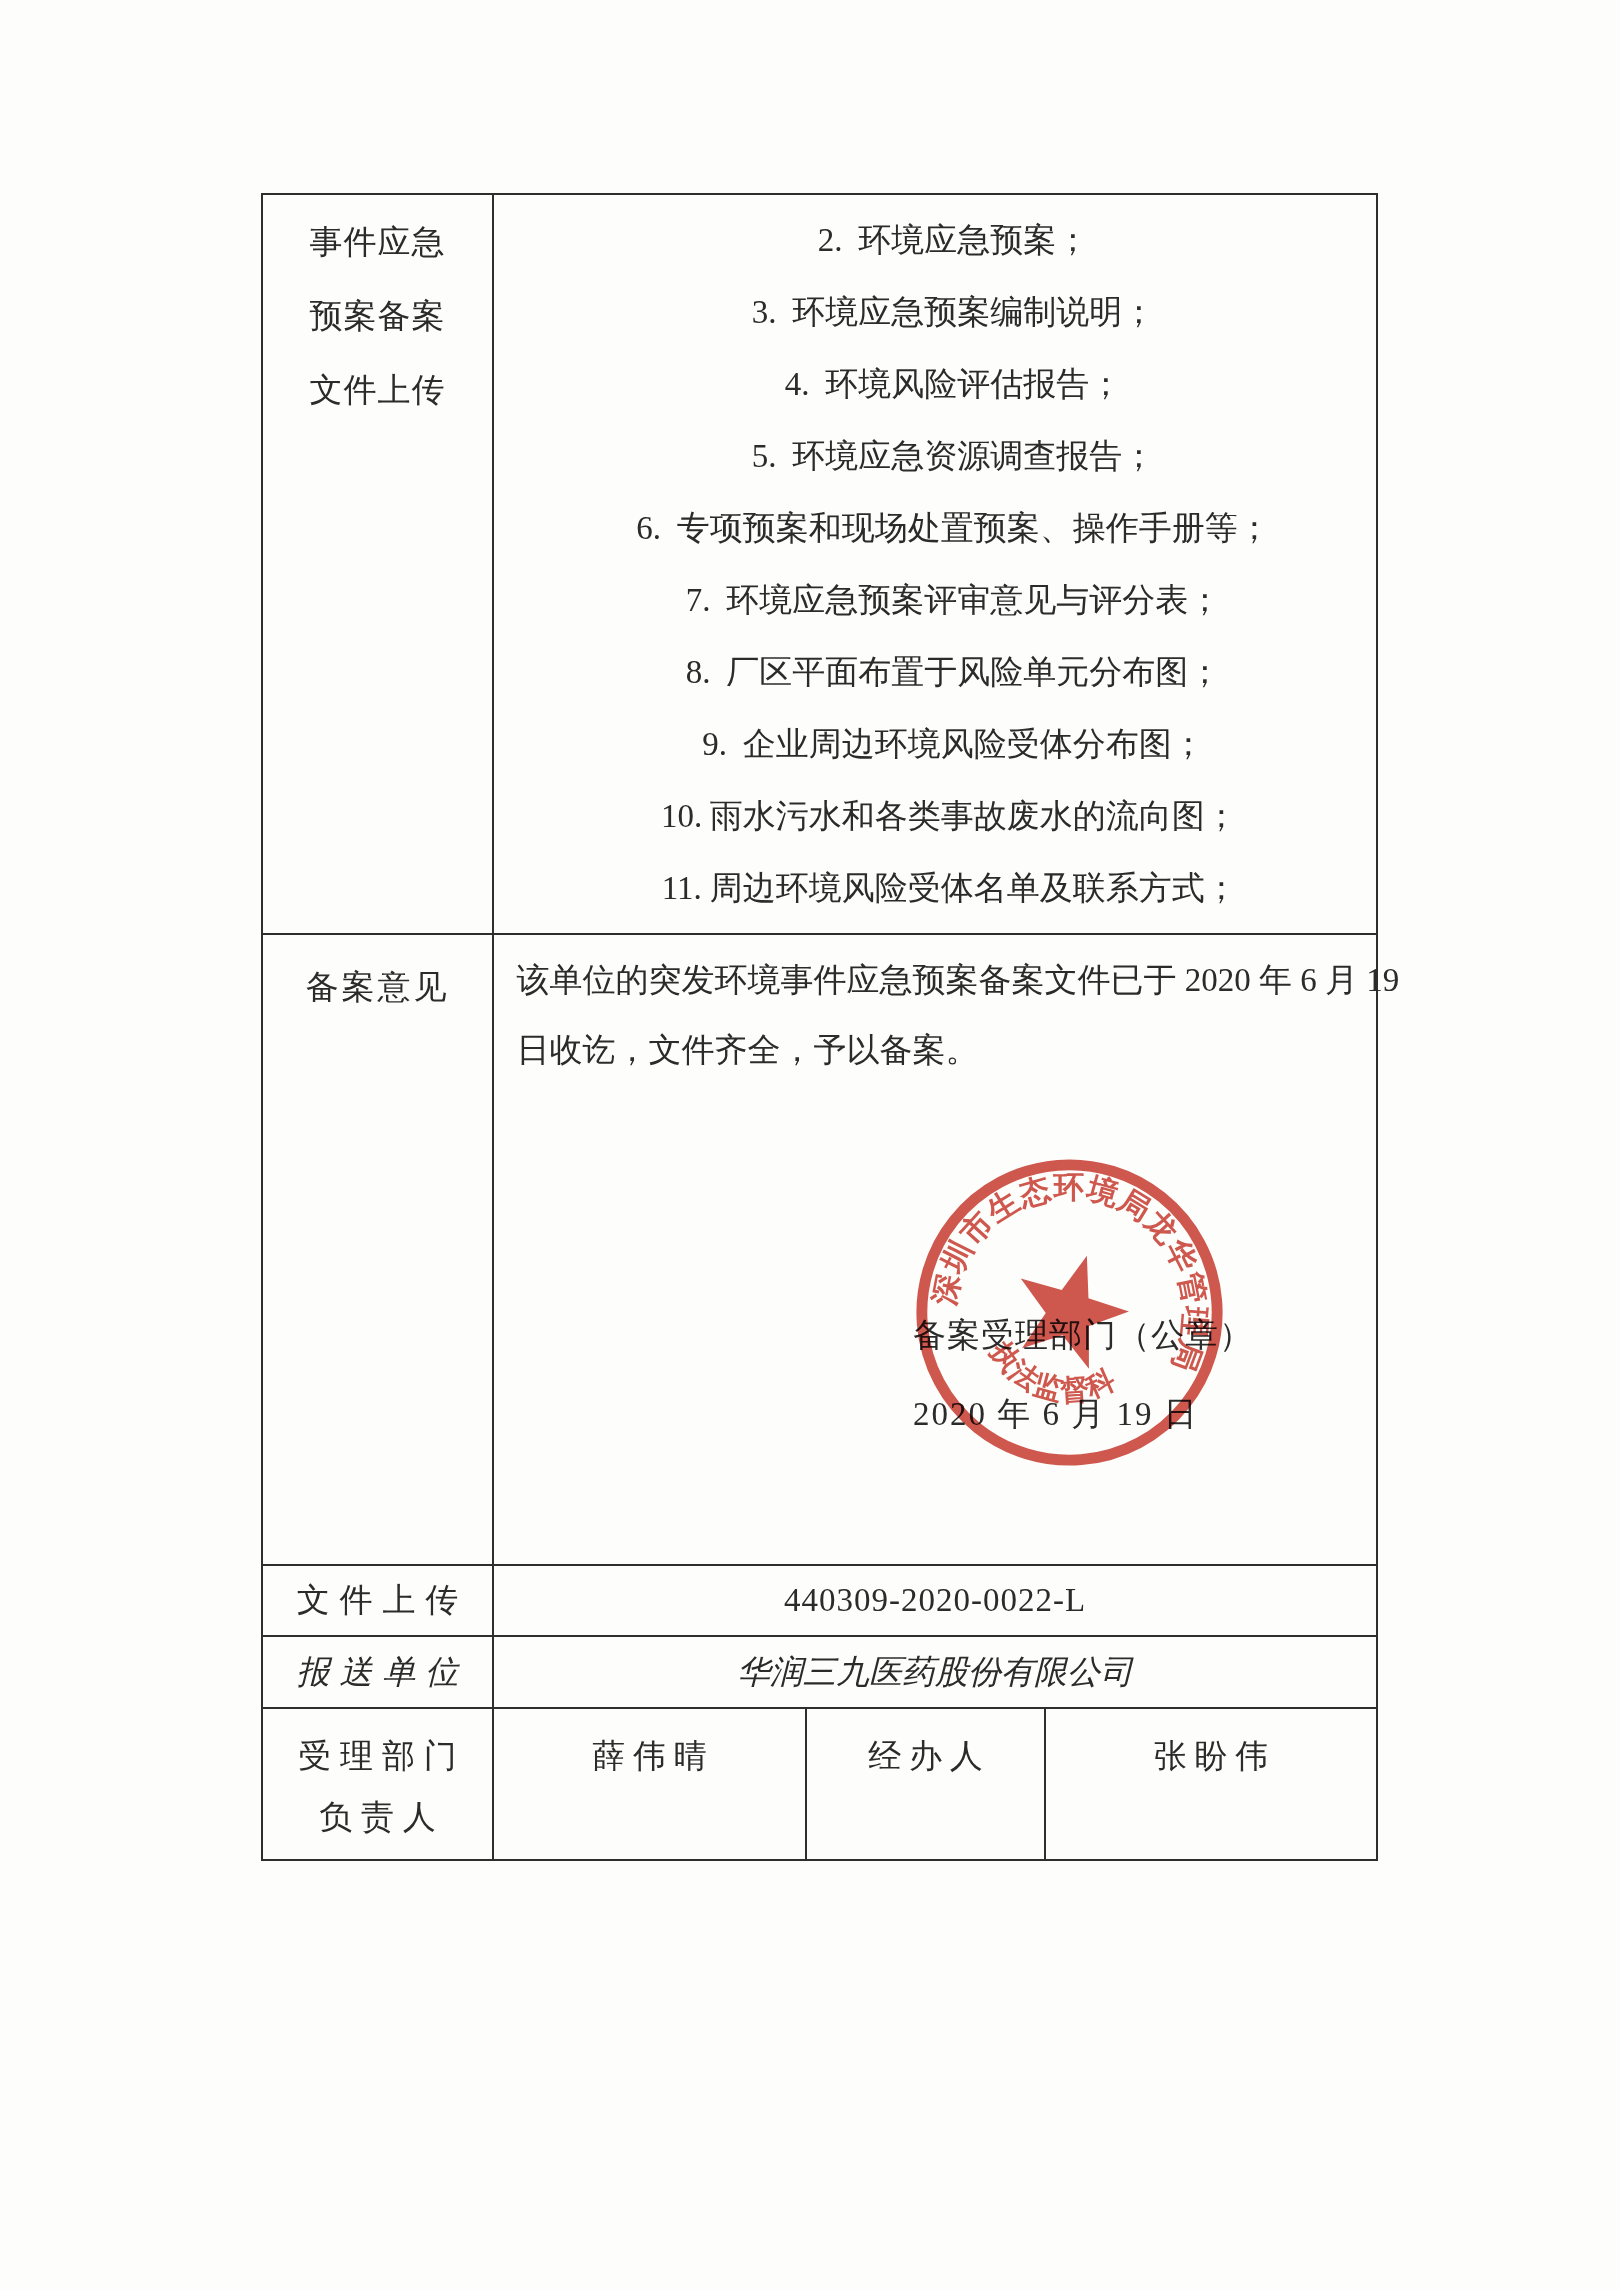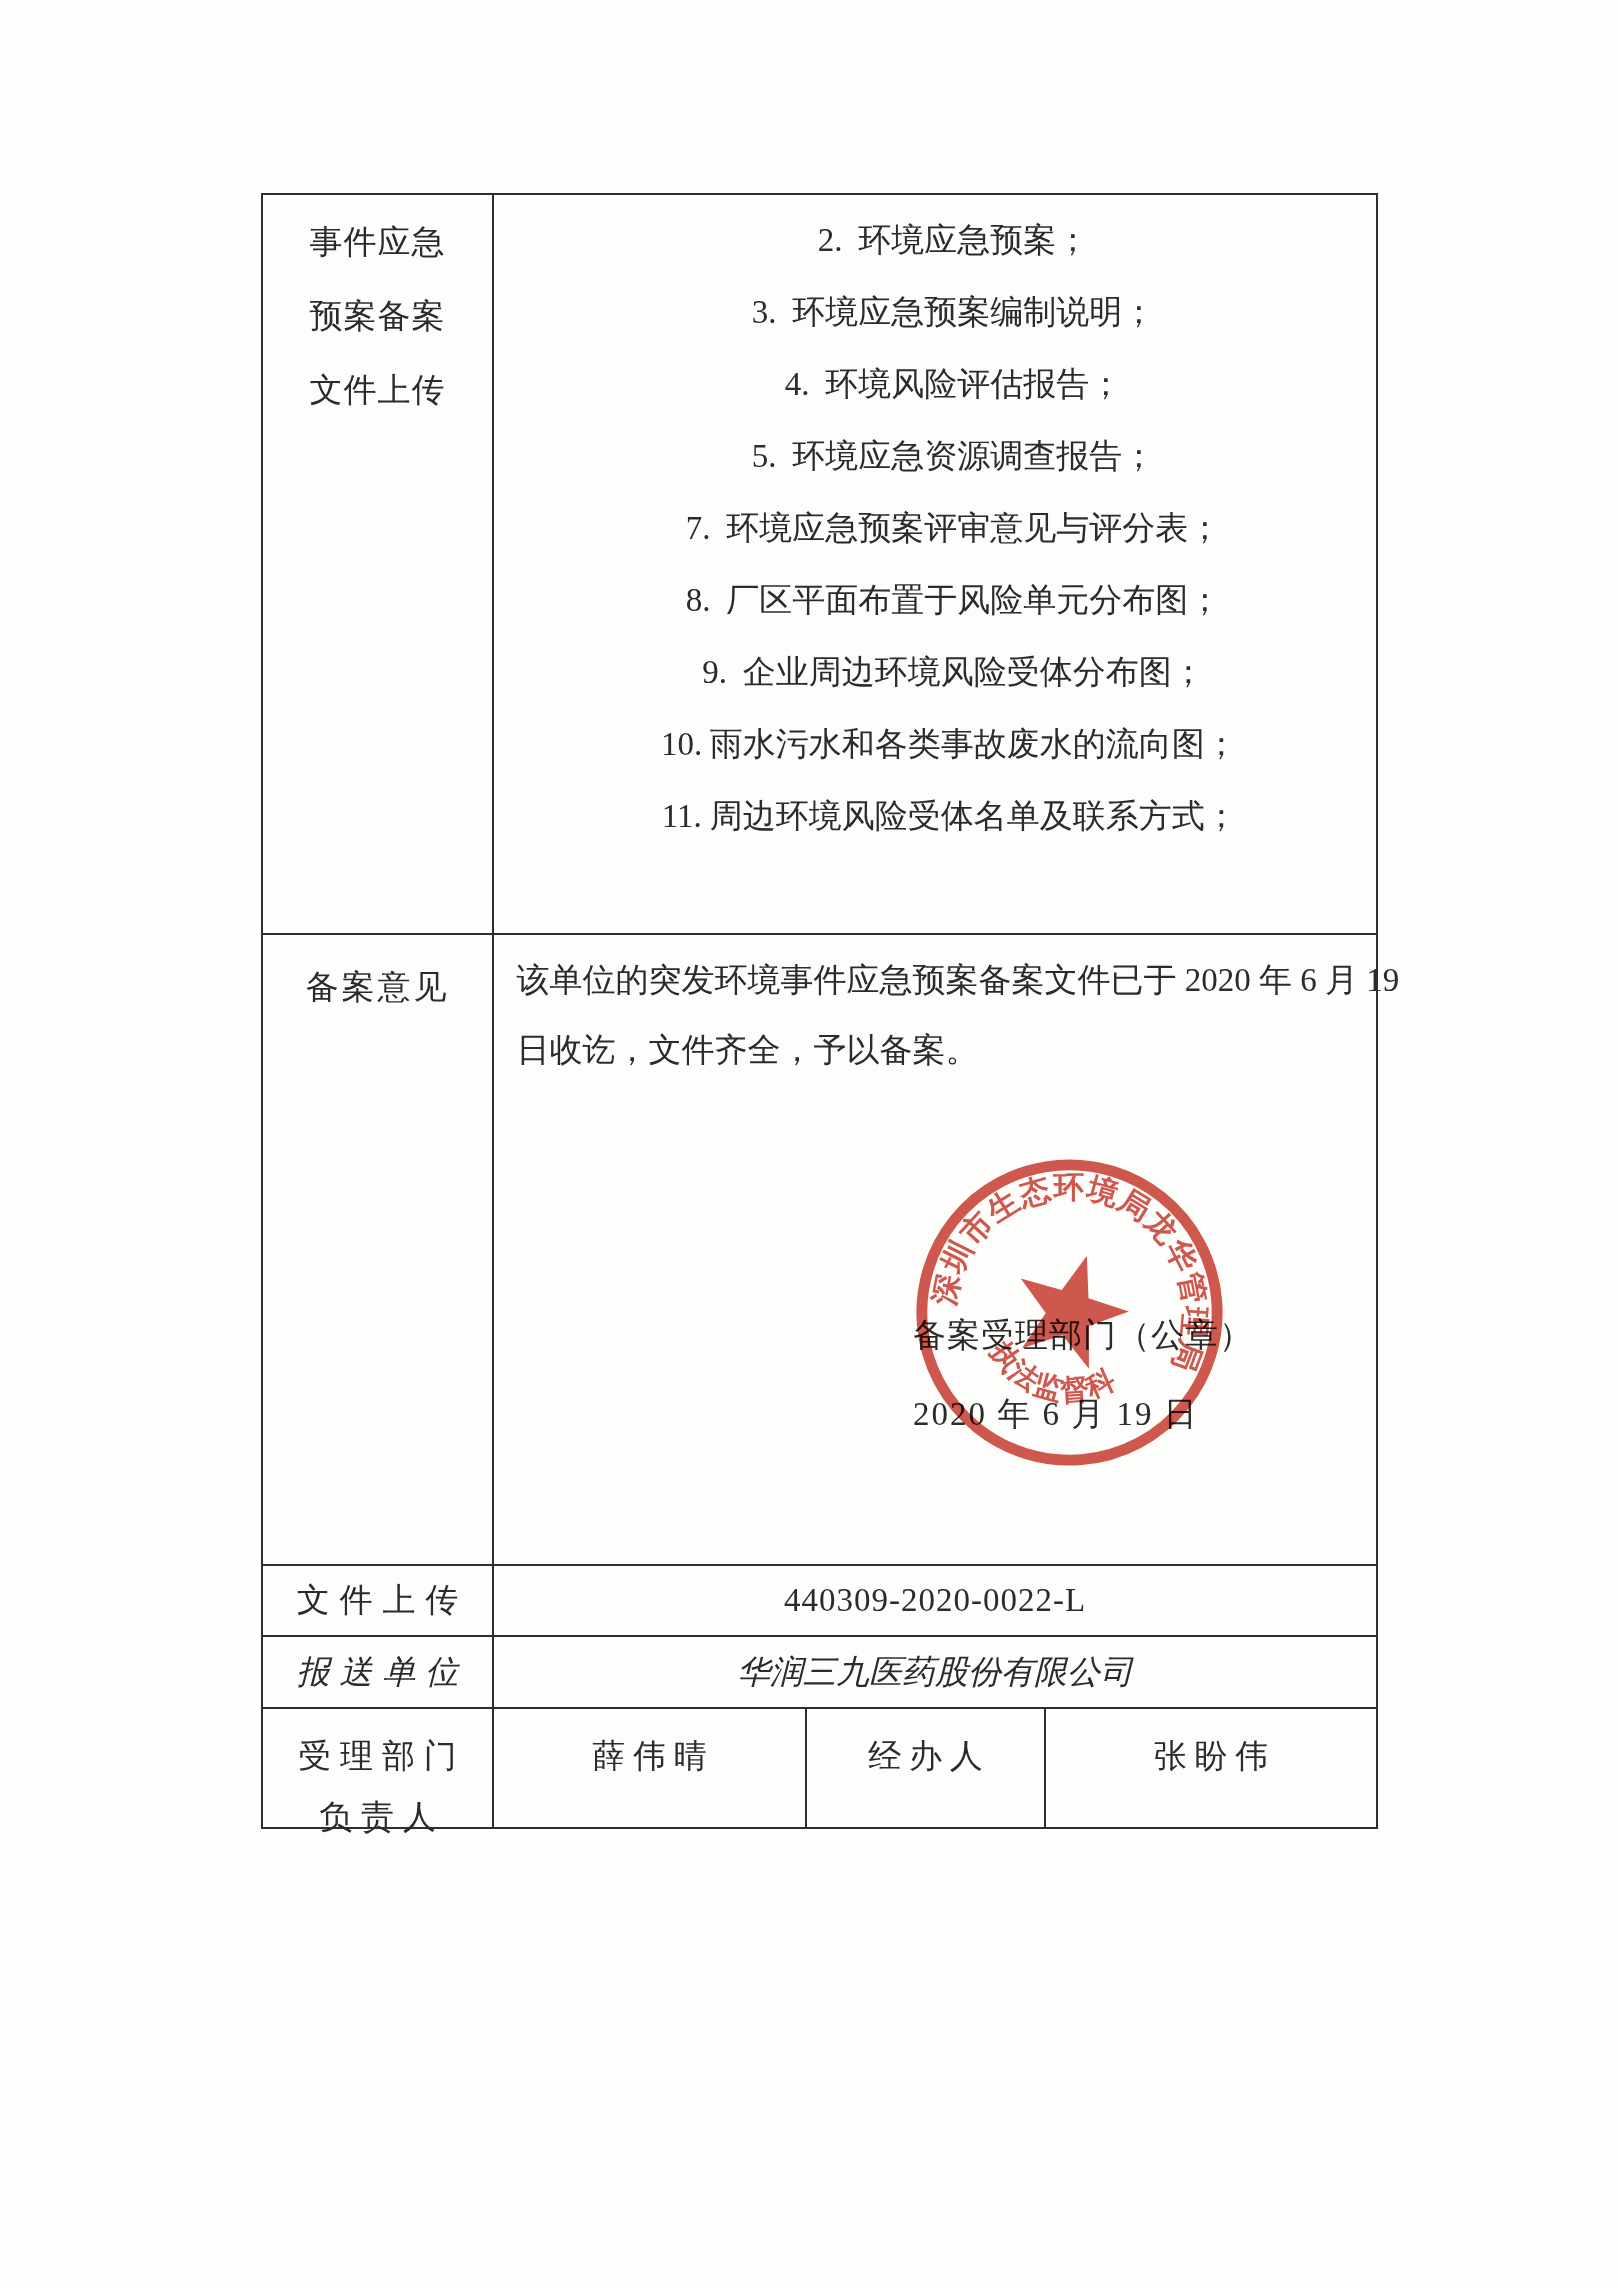--- a/index.html
+++ b/index.html
@@ -65,21 +65,21 @@
   .row-number   { height:71px; }
   .row-submitter{ height:72px;font-style:italic; }
   .mini-label { justify-content:center; letter-spacing:9.8px; text-indent:9.8px; }
   .value-cell {
     display:flex; align-items:center; justify-content:center;
     font-size:33px;
   }
   .value-number { letter-spacing:1px; }
 
   
-  .row-accept { height:120px; }
+  .row-accept { height:152px; }
   .row-accept .label-cell { padding-top:16.7px; letter-spacing:8.8px; text-indent:8.8px; }
   .accept-line { line-height:61px; white-space:nowrap; }
   .person-cell {
     display:flex; justify-content:center;
     padding-top:16.7px; font-size:33px; letter-spacing:7.8px; text-indent:7.8px;
     line-height:61px;
   }
   .cell-head    { flex:0 0 313px; border-right:2.9px solid #2e2e2e; }
   .cell-handler { flex:0 0 239px; border-right:2.9px solid #2e2e2e; }
   .cell-name2   { flex:1 1 auto; }
@@ -94,20 +94,21 @@
       <div class="label-cell">
         <div class="hdr-line">事件应急</div>
         <div class="hdr-line">预案备案</div>
         <div class="hdr-line">文件上传</div>
       </div>
       <div class="content-cell list-cell">
         <div class="list-item"><span class="num">2.</span><span>环境应急预案；</span></div>
         <div class="list-item"><span class="num">3.</span><span>环境应急预案编制说明；</span></div>
         <div class="list-item"><span class="num">4.</span><span>环境风险评估报告；</span></div>
         <div class="list-item"><span class="num">5.</span><span>环境应急资源调查报告；</span></div>
+        <div class="list-item"><span class="num">6.</span><span>专项预案和现场处置预案、操作手册等；</span></div>
         <div class="list-item"><span class="num">7.</span><span>环境应急预案评审意见与评分表；</span></div>
         <div class="list-item"><span class="num">8.</span><span>厂区平面布置于风险单元分布图；</span></div>
         <div class="list-item"><span class="num">9.</span><span>企业周边环境风险受体分布图；</span></div>
         <div class="list-item"><span class="num">10.</span><span>雨水污水和各类事故废水的流向图；</span></div>
         <div class="list-item"><span class="num">11.</span><span>周边环境风险受体名单及联系方式；</span></div>
       </div>
     </div>
 
     <div class="row row-opinion">
       <div class="label-cell">

